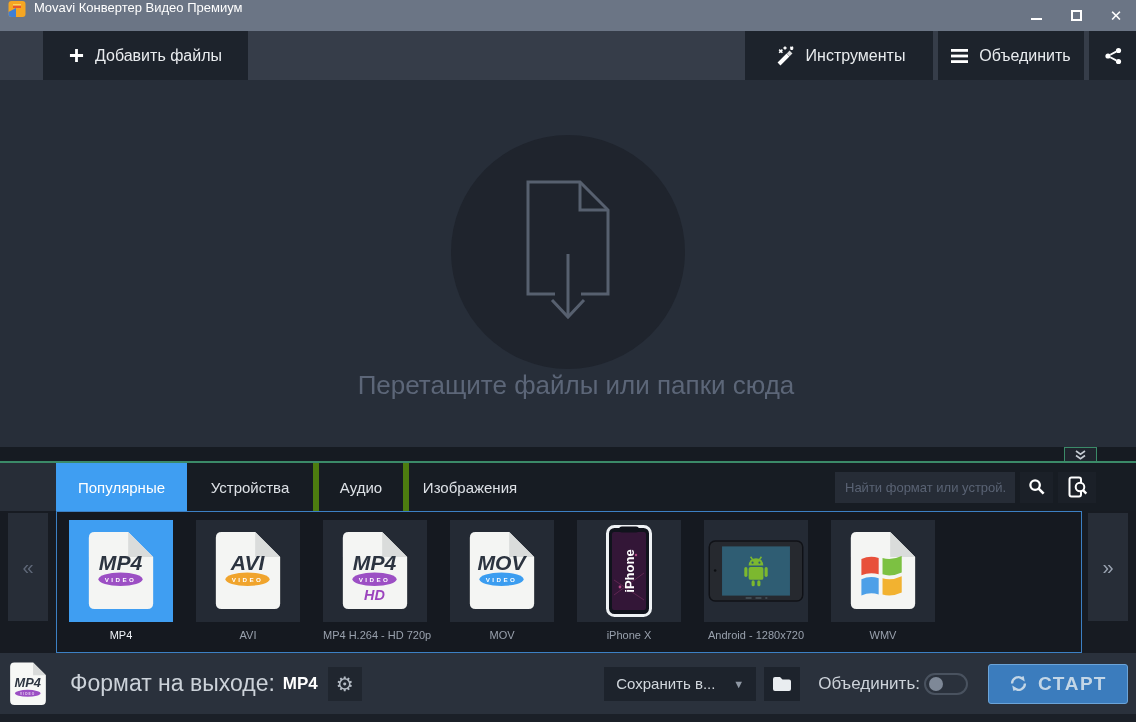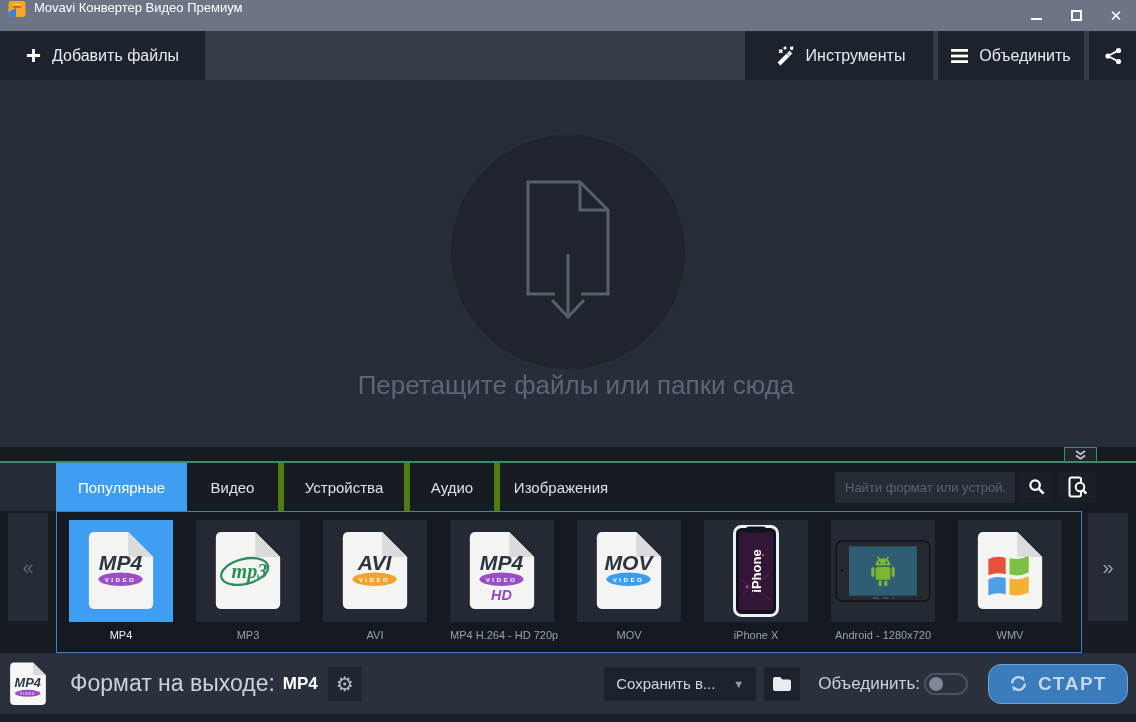--- a/index.html
+++ b/index.html
@@ -12,21 +12,21 @@
               display:flex; padding:0 0 0 8px; }
   .app-logo { width:18px; height:18px; flex:0 0 auto; }
   .titlebar .title { color:#ffffff; font-size:13px; margin-left:8px; }
   .winbtns { margin-left:auto; display:flex; height:100%; }
   .winbtn { width:40px; height:100%; display:flex; align-items:center; justify-content:center; color:#ffffff; cursor:default; }
   .glyph-min { display:block; width:11px; height:2px; background:#ffffff; margin-top:6px; }
   .glyph-max { display:block; width:11px; height:11px; border:2px solid #ffffff; }
   .glyph-close { font-size:15px; line-height:1; }
 
   
-  .toolbar { position:absolute; top:31px; left:0; width:100%; height:49px; background:#363d49; display:flex; align-items:stretch; }
+  .toolbar { position:absolute; top:31px; left:0; width:100%; height:49px; background:#363d49; display:flex; align-items:stretch;padding-left:43px; }
   .tbtn { background:#1d232c; display:flex; align-items:center; justify-content:center; gap:11px;
           color:#e9ecef; font-size:16px; cursor:pointer; }
   .btn-addfiles { width:205px; }
   .btn-tools { width:188px; margin-left:auto;text-align:right; }
   .btn-settings { width:146px; margin-left:5px; }
   .btn-share { width:47px; margin-left:5px; }
 
   
   .droparea { position:absolute; top:80px; left:0; width:100%; height:367px; background:#272e39; }
   .drop-circle { position:absolute; left:451px; top:55px; width:234px; height:234px; border-radius:50%;
@@ -82,21 +82,21 @@
               font-size:15px; display:flex; align-items:center; justify-content:space-between; padding:0 12px; cursor:pointer;
               font-family:"Liberation Sans", sans-serif; }
   .caret { color:#8f98a4; font-size:11px; }
   .folder-btn { width:36px; height:34px; background:#1d232c; border:none; margin-left:8px;
                 display:flex; align-items:center; justify-content:center; cursor:pointer; }
   .merge-label { margin-left:18px; font-size:17px; color:#ccd2d9; }
   .toggle { margin-left:4px; width:44px; height:22px; border:2px solid #49525f; border-radius:12px;
             position:relative; cursor:pointer; flex:0 0 auto; }
   .toggle-knob { position:absolute; left:3px; top:2px; width:14px; height:14px; border-radius:50%; background:#7e8897; }
   .start-btn { margin-left:20px; margin-right:8px; width:140px; height:40px; background:var(--start-blue);
-               border:1px solid #6ba4d9; border-radius:13px; display:flex; align-items:center; justify-content:center;
+               border:1px solid #6ba4d9; border-radius:3px; display:flex; align-items:center; justify-content:center;
                gap:10px; cursor:pointer; }
   .start-label { color:#c3d6e6; font-size:19px; font-weight:bold; letter-spacing:1.5px; font-family:"Liberation Sans", sans-serif; }
 
   svg { display:block; }
 </style>
 </head>
 <body>
 
 <div class="window">
 
@@ -189,21 +189,20 @@
         </svg>
       </span>
     </div>
   </div>
   <div class="green-line"></div>
 
   <div class="tabsrow">
     <div class="tabs-leftpad"></div>
     <div id="tabs-host" style="display:flex; align-items:stretch;">
         <div class="tab active" style="width: 131px;">Популярные</div>
-        <div class="tab" style="width: 91px;">Видео</div>
         <div class="tab" style="width: 126px;">Устройства</div>
         <div class="tab" style="width: 90px;">Аудио</div>
         <div class="tab" style="width: 128px;">Изображения</div>
       </div>
     <div class="searchgroup">
       <input class="search-input" type="text" placeholder="Найти формат или устрой..." style="">
       <button class="sq-btn btn-search">
         <span>
           <svg width="18" height="18" viewBox="0 0 19 19" fill="none">
             <circle cx="7.5" cy="7.5" r="5" stroke="#ffffff" stroke-width="2.4"></circle>
@@ -234,33 +233,20 @@
               <svg width="72" height="82" viewBox="0 0 75 83">
                 <path d="M10 1 H45 L71 27 V75 Q71 81 65 81 H10 Q4 81 4 75 V7 Q4 1 10 1 Z" fill="#f4f5f3"></path>
                 <path d="M45 1 L71 27 H45 Z" fill="#dadcdb"></path>
                 <text x="37" y="40" text-anchor="middle" font-size="22" font-weight="bold" font-style="italic" fill="#2c3440" font-family="Liberation Sans, sans-serif">MP4</text>
                 <ellipse cx="37" cy="50" rx="23" ry="7" fill="#9c4fc4"></ellipse>
                 <text x="37" y="52.6" text-anchor="middle" font-size="6.5" font-weight="bold" fill="#ffffff" letter-spacing="2.5" font-family="Liberation Sans, sans-serif">VIDEO</text>
               </svg>
             </span>
           </div>
           <div class="tile-label">MP4</div>
-        </div>
-        <div class="tile">
-          <div class="tile-sq">
-            <span>
-              <svg width="72" height="82" viewBox="0 0 75 83">
-                <path d="M10 1 H45 L71 27 V75 Q71 81 65 81 H10 Q4 81 4 75 V7 Q4 1 10 1 Z" fill="#f4f5f3"></path>
-                <path d="M45 1 L71 27 H45 Z" fill="#dadcdb"></path>
-                <ellipse cx="34" cy="42" rx="25" ry="13" fill="none" stroke="#2f8e57" stroke-width="2.4" transform="rotate(-14 34 42)"></ellipse>
-                <text x="39" y="49" text-anchor="middle" font-size="21" font-weight="bold" font-style="italic" fill="#2f8e57" font-family="Liberation Serif, serif">mp3</text>
-              </svg>
-            </span>
-          </div>
-          <div class="tile-label">MP3</div>
         </div>
         <div class="tile">
           <div class="tile-sq">
             <span>
               <svg width="72" height="82" viewBox="0 0 75 83">
                 <path d="M10 1 H45 L71 27 V75 Q71 81 65 81 H10 Q4 81 4 75 V7 Q4 1 10 1 Z" fill="#f4f5f3"></path>
                 <path d="M45 1 L71 27 H45 Z" fill="#dadcdb"></path>
                 <text x="37" y="40" text-anchor="middle" font-size="22" font-weight="bold" font-style="italic" fill="#2c3440" font-family="Liberation Sans, sans-serif">AVI</text>
                 <ellipse cx="37" cy="50" rx="23" ry="7" fill="#f0a42c"></ellipse>
                 <text x="37" y="52.6" text-anchor="middle" font-size="6.5" font-weight="bold" fill="#ffffff" letter-spacing="2.5" font-family="Liberation Sans, sans-serif">VIDEO</text>

